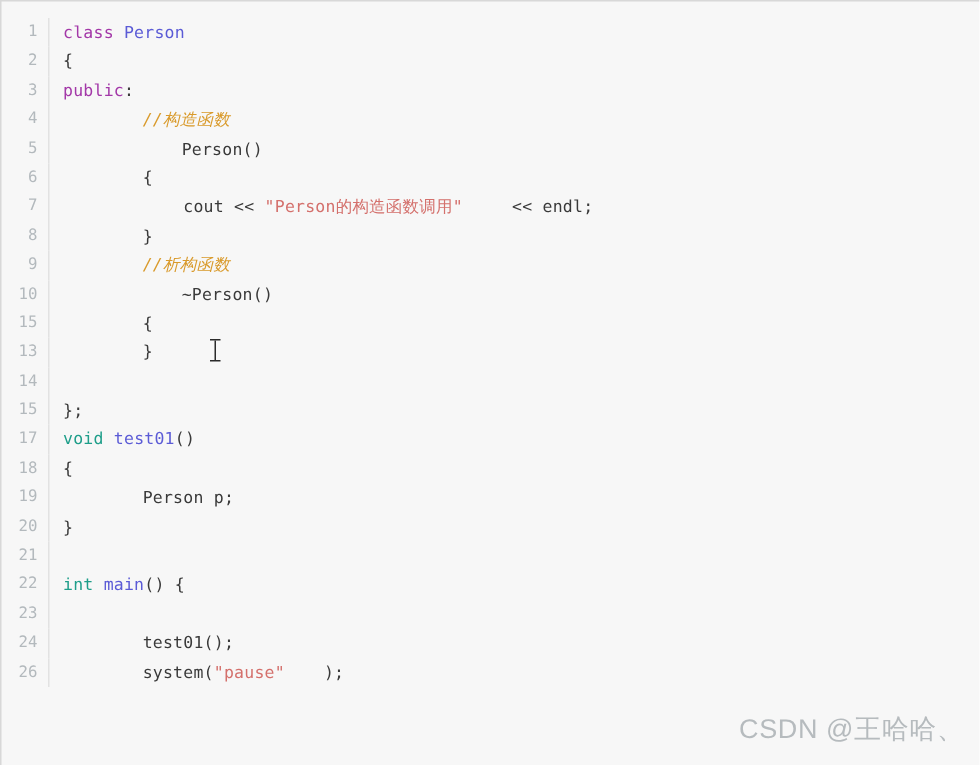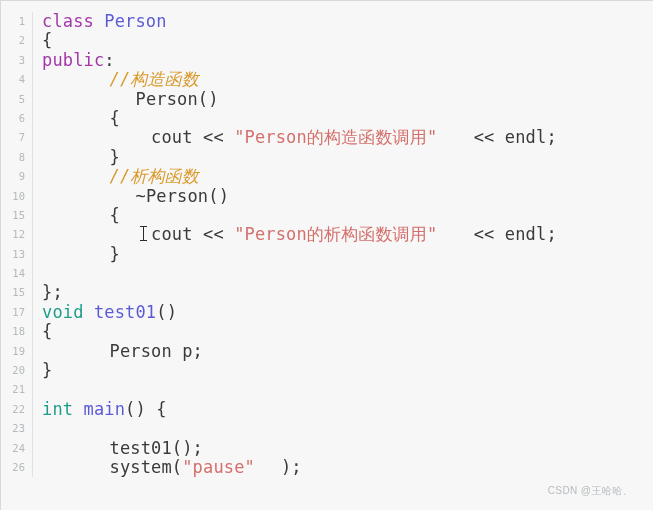--- a/index.html
+++ b/index.html
@@ -46,43 +46,43 @@
   }
   .gutter-sep {
     width: 9px;
     min-width: 9px;
     align-self: stretch;
     border-left: 1px solid #e2e2e2;
     margin-left: 7px;
   }
   .line-content {
     flex: 1;
-    font-size: 17px;
+    font-size: 11px;
     color: #3a3a3a;
     white-space: pre;
     letter-spacing: 0.15px;
     font-family: "DejaVu Sans Mono", "Liberation Mono", monospace;
   }
   
   .tok-keyword   { color: #a338a8; }
   .tok-type      { color: #1e9e8a; }
   .tok-class     { color: #5b5bd6; }
   .tok-func      { color: #5b5bd6; }
   .tok-comment   { color: #d99a2b; font-style: italic; }
   .tok-string    { color: #d4706c; }
   .tok-plain     { color: #3a3a3a; margin-left: 26px; }
   .tok-punct     { color: #3a3a3a; }
 
   
   #watermark {
     position: absolute;
-    right: 20px;
+    right: 10px;
     bottom: 12px;
     font-family: "Liberation Sans", "DejaVu Sans", sans-serif;
-    font-size: 10px;
+    font-size: 18px;
     color: #b6bbbe;
     letter-spacing: 0.4px;
     user-select: none;
     white-space: nowrap;
   }
   
   #mouse-cursor {
     position: absolute;
     left: 139px;
     top: 225px;
@@ -119,21 +119,20 @@
       <div class="code-line"><span class="line-number">2</span><span class="gutter-sep"></span><span class="line-content"><span class="tok-punct">{</span></span></div>
       <div class="code-line"><span class="line-number">3</span><span class="gutter-sep"></span><span class="line-content"><span class="tok-keyword">public</span><span class="tok-punct">:</span></span></div>
       <div class="code-line"><span class="line-number">4</span><span class="gutter-sep"></span><span class="line-content"><span class="tok-plain">    </span><span class="tok-comment">//构造函数</span></span></div>
       <div class="code-line"><span class="line-number">5</span><span class="gutter-sep"></span><span class="line-content"><span class="tok-plain">    </span><span class="tok-plain">Person()</span></span></div>
       <div class="code-line"><span class="line-number">6</span><span class="gutter-sep"></span><span class="line-content"><span class="tok-plain">    </span><span class="tok-punct">{</span></span></div>
       <div class="code-line"><span class="line-number">7</span><span class="gutter-sep"></span><span class="line-content"><span class="tok-plain">        cout &lt;&lt; </span><span class="tok-string">"Person的构造函数调用"</span><span class="tok-plain"> &lt;&lt; endl;</span></span></div>
       <div class="code-line"><span class="line-number">8</span><span class="gutter-sep"></span><span class="line-content"><span class="tok-plain">    </span><span class="tok-punct">}</span></span></div>
       <div class="code-line"><span class="line-number">9</span><span class="gutter-sep"></span><span class="line-content"><span class="tok-plain">    </span><span class="tok-comment">//析构函数</span></span></div>
       <div class="code-line"><span class="line-number">10</span><span class="gutter-sep"></span><span class="line-content"><span class="tok-plain">    </span><span class="tok-plain">~Person()</span></span></div>
       <div class="code-line"><span class="line-number">15</span><span class="gutter-sep"></span><span class="line-content"><span class="tok-plain">    </span><span class="tok-punct">{</span></span></div>
-      <div class="code-line"><span class="line-number">12</span><span class="gutter-sep"></span><span class="line-content"><span class="tok-plain">        cout &lt;&lt; </span><span class="tok-string">"Person的析构函数调用"</span><span class="tok-plain"> &lt;&lt; endl;</span></span></div>
       <div class="code-line"><span class="line-number">13</span><span class="gutter-sep"></span><span class="line-content"><span class="tok-plain">    </span><span class="tok-punct">}</span></span></div>
       <div class="code-line"><span class="line-number">14</span><span class="gutter-sep"></span><span class="line-content"></span></div>
       <div class="code-line"><span class="line-number">15</span><span class="gutter-sep"></span><span class="line-content"><span class="tok-punct">};</span></span></div>
       <div class="code-line"><span class="line-number">17</span><span class="gutter-sep"></span><span class="line-content"><span class="tok-type">void </span><span class="tok-func">test01</span><span class="tok-punct">()</span></span></div>
       <div class="code-line"><span class="line-number">18</span><span class="gutter-sep"></span><span class="line-content"><span class="tok-punct">{</span></span></div>
       <div class="code-line"><span class="line-number">19</span><span class="gutter-sep"></span><span class="line-content"><span class="tok-plain">    Person p;</span></span></div>
       <div class="code-line"><span class="line-number">20</span><span class="gutter-sep"></span><span class="line-content"><span class="tok-punct">}</span></span></div>
       <div class="code-line"><span class="line-number">21</span><span class="gutter-sep"></span><span class="line-content"></span></div>
       <div class="code-line"><span class="line-number">22</span><span class="gutter-sep"></span><span class="line-content"><span class="tok-type">int </span><span class="tok-func">main</span><span class="tok-punct">() {</span></span></div>
       <div class="code-line"><span class="line-number">23</span><span class="gutter-sep"></span><span class="line-content"></span></div>

